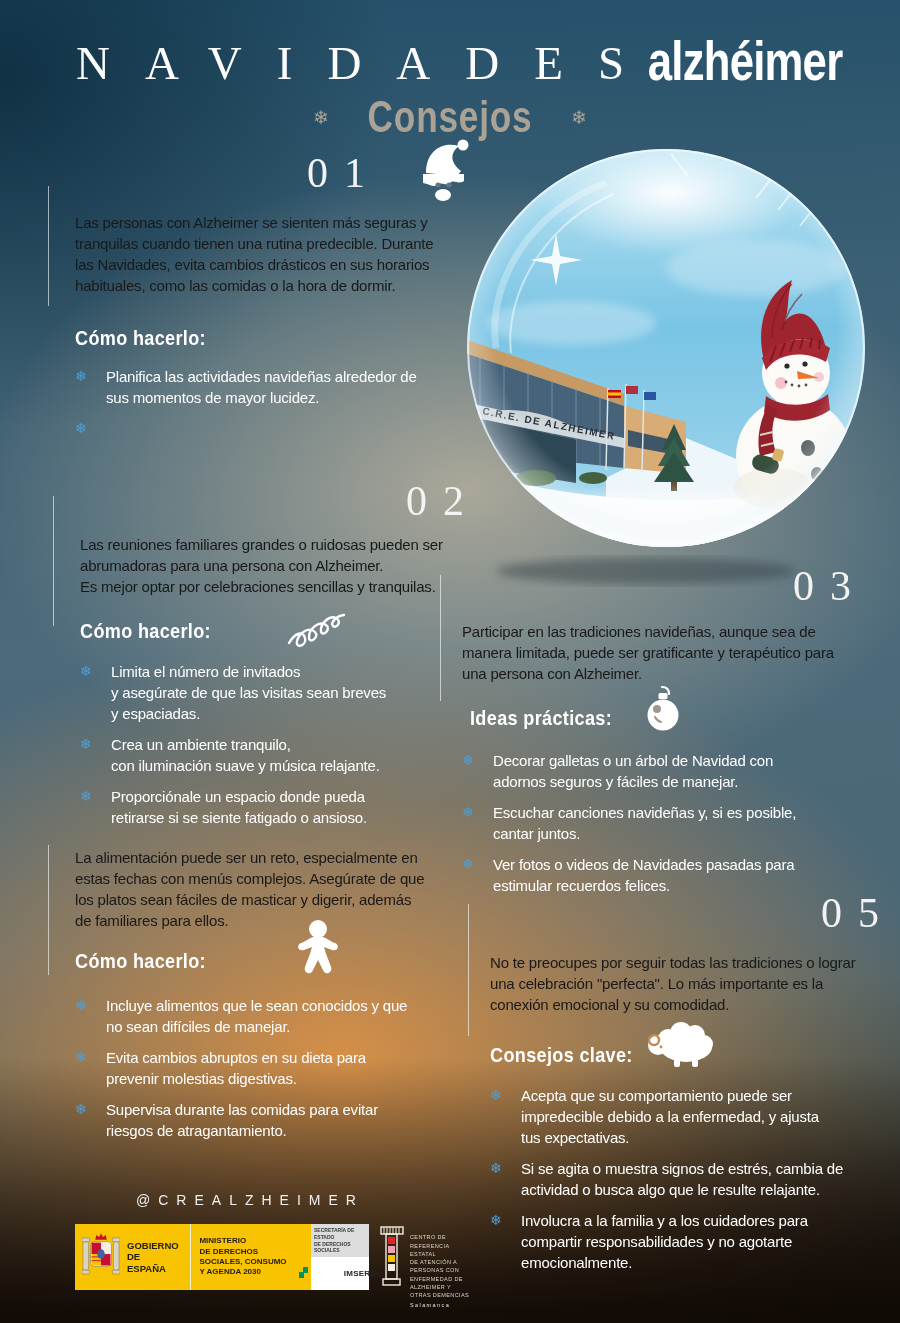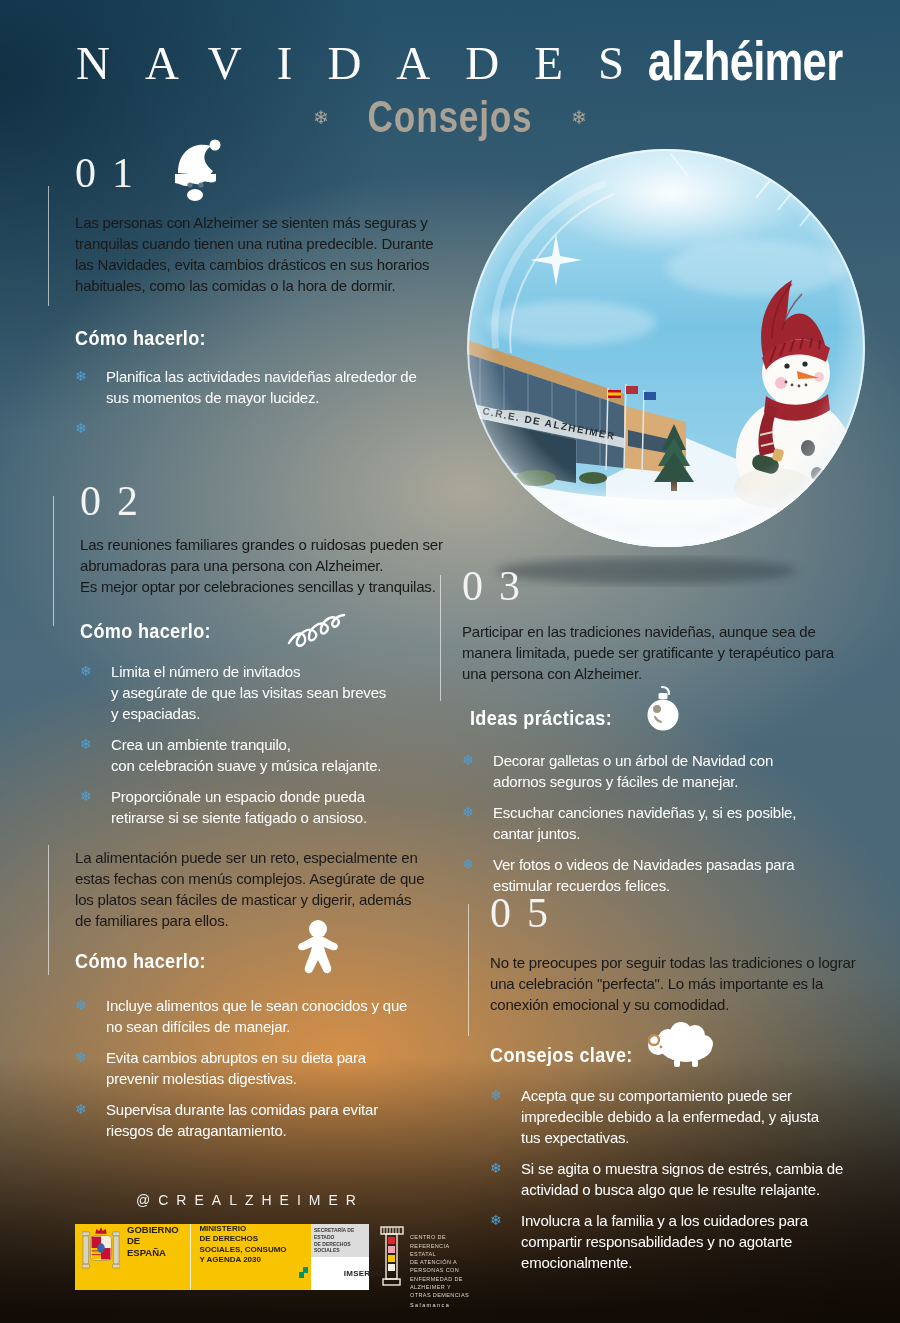--- a/index.html
+++ b/index.html
@@ -41,21 +41,21 @@
   #s02 { left:80px; top:478px; width:400px; }
   #s04 { left:75px; top:835px; width:400px; }
   #s03 { left:462px; top:563px; width:405px; }
   #s05 { left:490px; top:890px; width:405px; }
   .vline { position:absolute; width:1px; background:rgba(255,255,255,.6); }
   #s01 .vline { left:-27px; top:36px; height:120px; }
   #s02 .vline { left:-27px; top:18px; height:130px; }
   #s04 .vline { left:-27px; top:10px; height:130px; }
   #s03 .vline { left:-22px; top:12px; height:126px; }
   #s05 .vline { left:-22px; top:14px; height:132px; }
-  .num-row { display:flex; align-items:flex-start; gap:16px; height:50px; }
+  .num-row { display:flex; align-items:flex-start; gap:32px; height:50px;justify-content:flex-end; }
   .num {
     font-family:"Liberation Serif", serif; font-weight:400;
     font-size:42px; line-height:46px; letter-spacing:16px; color:#f3f3f3;
   }
   .intro {
     font-size:15px; line-height:21px; letter-spacing:-.2px;
     color:#191919; white-space:pre;
   }
   #s01 .intro { margin-top:12px; }
   #s02 .intro { margin-top:6px; }
@@ -88,21 +88,21 @@
   .flake { color:#4da0d8; font-size:14px; line-height:21px; flex:0 0 15px; }
   .btext { color:#ffffff; font-size:15px; line-height:21px; letter-spacing:-.2px; white-space:pre; }
   
   .globe-wrap { position:absolute; left:456px; top:138px; width:420px; height:452px; }
   
   .social {
     position:absolute; left:75px; top:1192px; width:350px; text-align:center;
     color:#f0f0f0; font-size:14px; letter-spacing:8px; white-space:nowrap;
   }
   .logo-strip { position:absolute; left:75px; top:1224px; height:66px; display:flex; align-items:stretch; }
-  .gov-box { width:236px; background:#f8c301; display:flex; align-items:flex-start; padding:0 8px 0 7px; gap:7px; }
+  .gov-box { width:236px; background:#f8c301; display:flex; align-items:center; padding:0 8px 0 7px; gap:7px; }
   .gov-text { font-weight:700; font-size:9.5px; line-height:1.2; color:#262019; white-space:pre-line; }
   .gov-divider { width:1px; align-self:stretch; background:rgba(255,255,255,.85); margin:0 2px 0 4px; }
   .ministry { font-weight:700; font-size:8px; line-height:1.3; color:#262019; white-space:pre-line; }
   .sec-box { width:58px; background:#ffffff; display:flex; flex-direction:column; }
   .sec-top { background:#dcdcdc; padding:3px 3px; font-weight:700; font-size:5px; line-height:1.35; color:#3a3a3a; white-space:pre-line; flex:0 0 24px; }
   .imserso-row { flex:1; display:flex; align-items:center; justify-content:center; gap:3px; }
   .imserso-label { font-weight:700; font-size:8px; color:#262626; letter-spacing:.2px;margin-left:32px; }
   .cre-box { margin-left:11px; width:95px; display:flex; gap:6px; align-items:flex-start; padding-top:1px; }
   .cre-text { font-size:5.5px; line-height:1.5; letter-spacing:.4px; color:#ddd5c9; white-space:pre-line; }
   .cre-city { display:block; margin-top:2px; letter-spacing:1.4px; color:#eae2d4; }
@@ -302,21 +302,21 @@
     <ul class="bullets">
       <li>
         <span class="flake">❄</span>
         <span class="btext">Limita el número de invitados
 y asegúrate de que las visitas sean breves
 y espaciadas.</span>
       </li>
       <li>
         <span class="flake">❄</span>
         <span class="btext">Crea un ambiente tranquilo,
-con celebración suave y música relajante.</span>
+con iluminación suave y música relajante.</span>
       </li>
       <li>
         <span class="flake">❄</span>
         <span class="btext">Proporciónale un espacio donde pueda
 retirarse si se siente fatigado o ansioso.</span>
       </li>
     </ul>
   </section>
 
   <section class="tip" id="s03">

